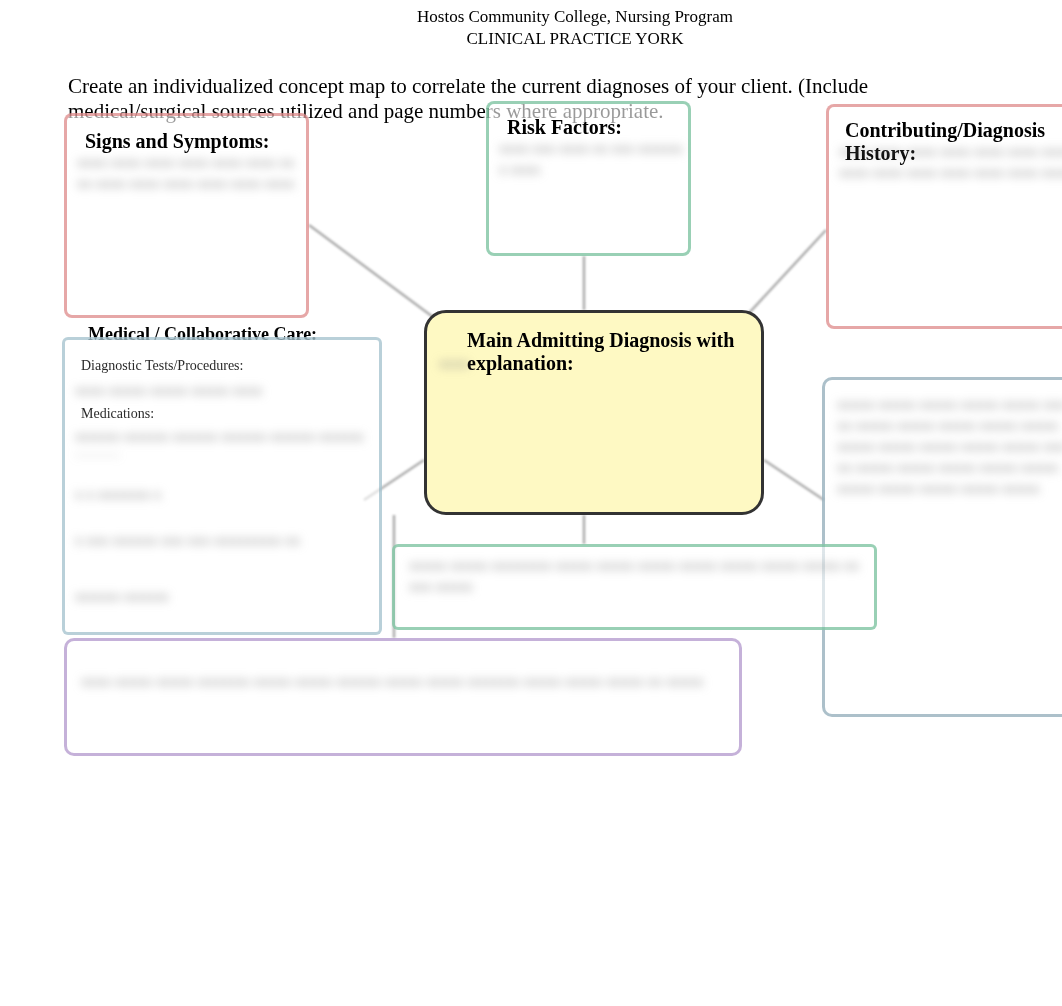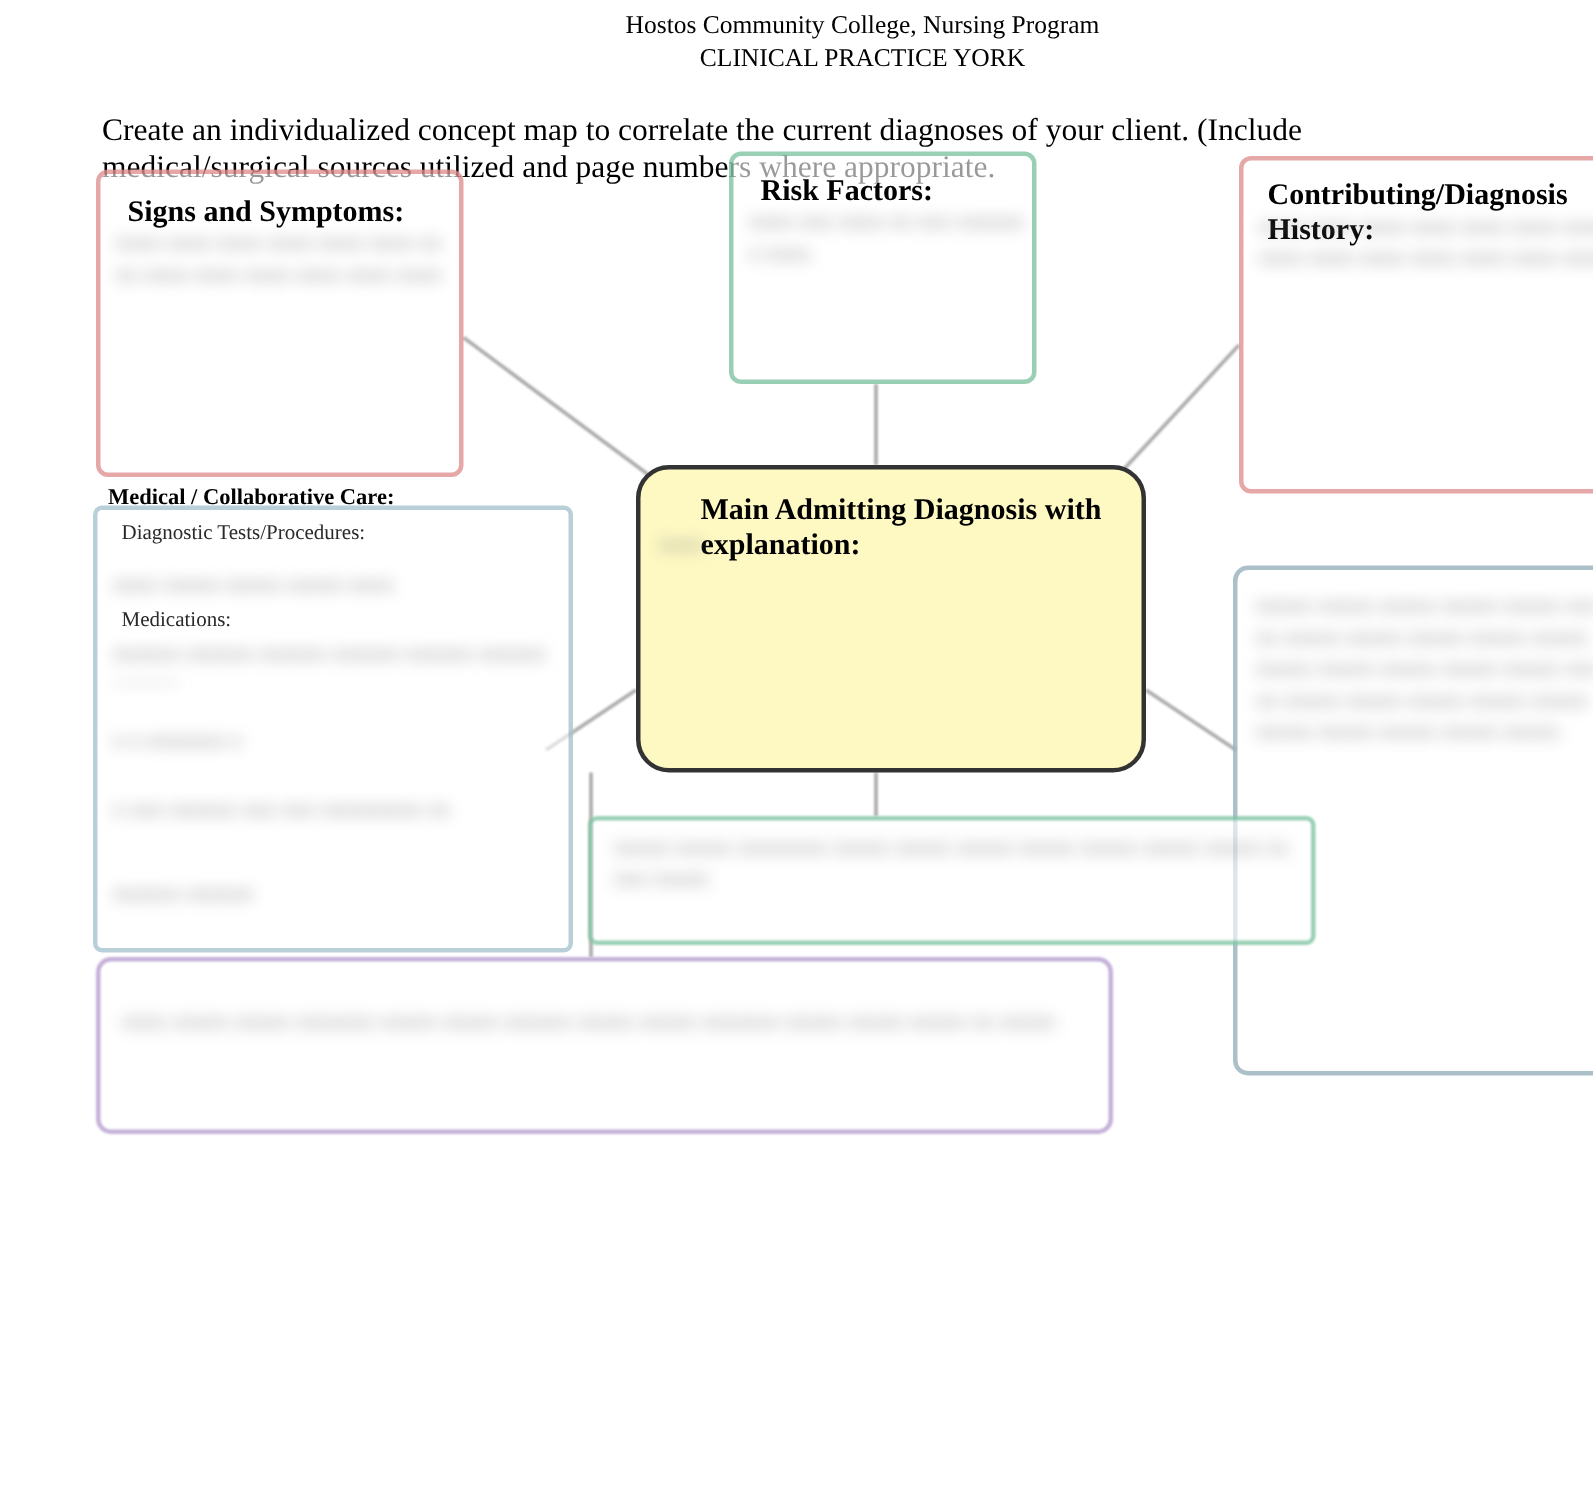--- a/index.html
+++ b/index.html
@@ -128,23 +128,23 @@
     left: 20px; top: 638px;
     width: 678px; height: 118px;
     border: 3px solid rgba(140, 100, 180, 0.5);
     border-radius: 10px;
     filter: blur(0.7px);
   }
 
   
   .medcollab-label {
     position: absolute;
-    left: 28px; top: 324px;
+    left: 44px; top: 324px;
     font-weight: bold;
-    font-size: 15px;
+    font-size: 18px;
   }
 </style>
 </head>
 <body>
 
 <div class="page">
 
   <div class="header">
     <div>Hostos Community College, Nursing Program</div>
     <div>CLINICAL PRACTICE YORK</div>
@@ -179,21 +179,21 @@
   </div>
 
   <div class="box diag">
     <div class="title" style="left:40px; top:16px;">Main Admitting Diagnosis with explanation:</div>
     <div class="blurtext" style="left:12px; top:40px; width:60px;">xxxx</div>
   </div>
 
   <div class="medcollab-label">Medical / Collaborative Care:</div>
 
   <div class="box medcollab">
-    <div class="subtitle" style="left:16px; top:8px;">Diagnostic Tests/Procedures:</div>
+    <div class="subtitle" style="left:16px; top:18px;">Diagnostic Tests/Procedures:</div>
     <div class="blurtext" style="left:10px; top:40px; width:290px; height:16px;">xxxx xxxxx xxxxx xxxxx xxxx</div>
 
     <div class="subtitle" style="left:16px; top:66px;">Medications:</div>
     <div class="blurtext" style="left:10px; top:86px; width:295px; height:30px;">xxxxxx xxxxxx xxxxxx xxxxxx xxxxxx xxxxxx xxxxxx</div>
 
     <div class="blurtext" style="left:10px; top:144px; width:150px; height:16px;">x x xxxxxxx x</div>
     <div class="blurtext" style="left:10px; top:190px; width:300px; height:16px;">x xxx xxxxxx xxx xxx xxxxxxxxx xx</div>
     <div class="blurtext" style="left:10px; top:246px; width:150px; height:16px;">xxxxxx xxxxxx</div>
   </div>
 

